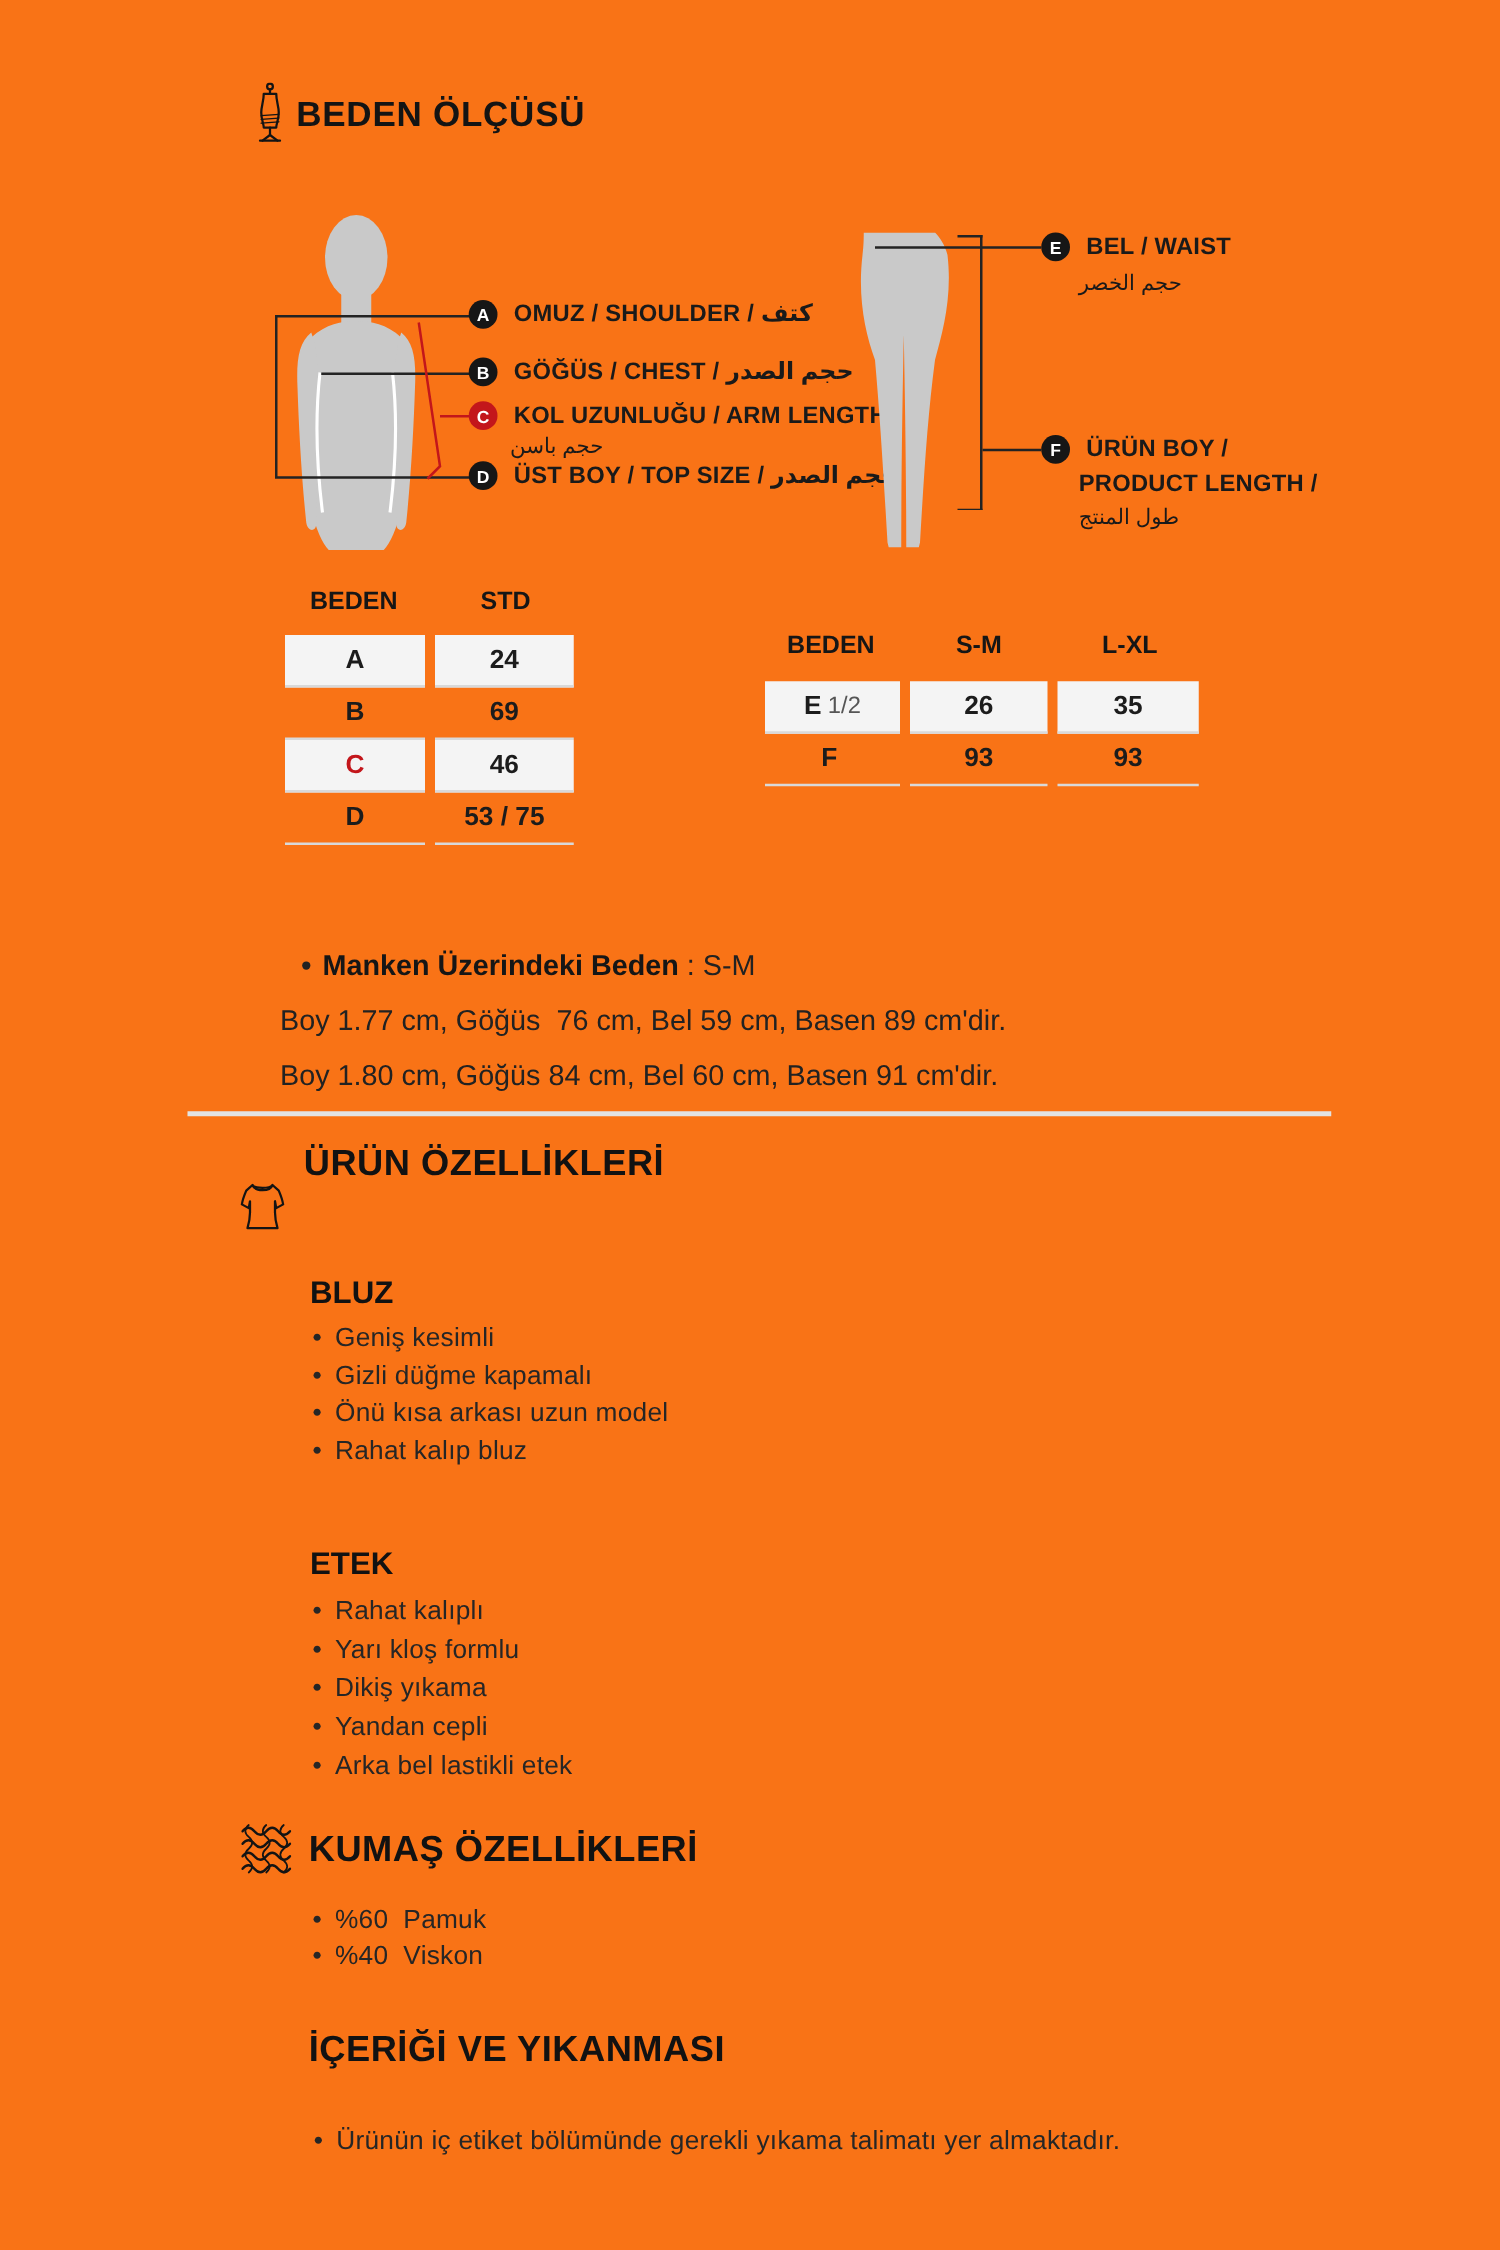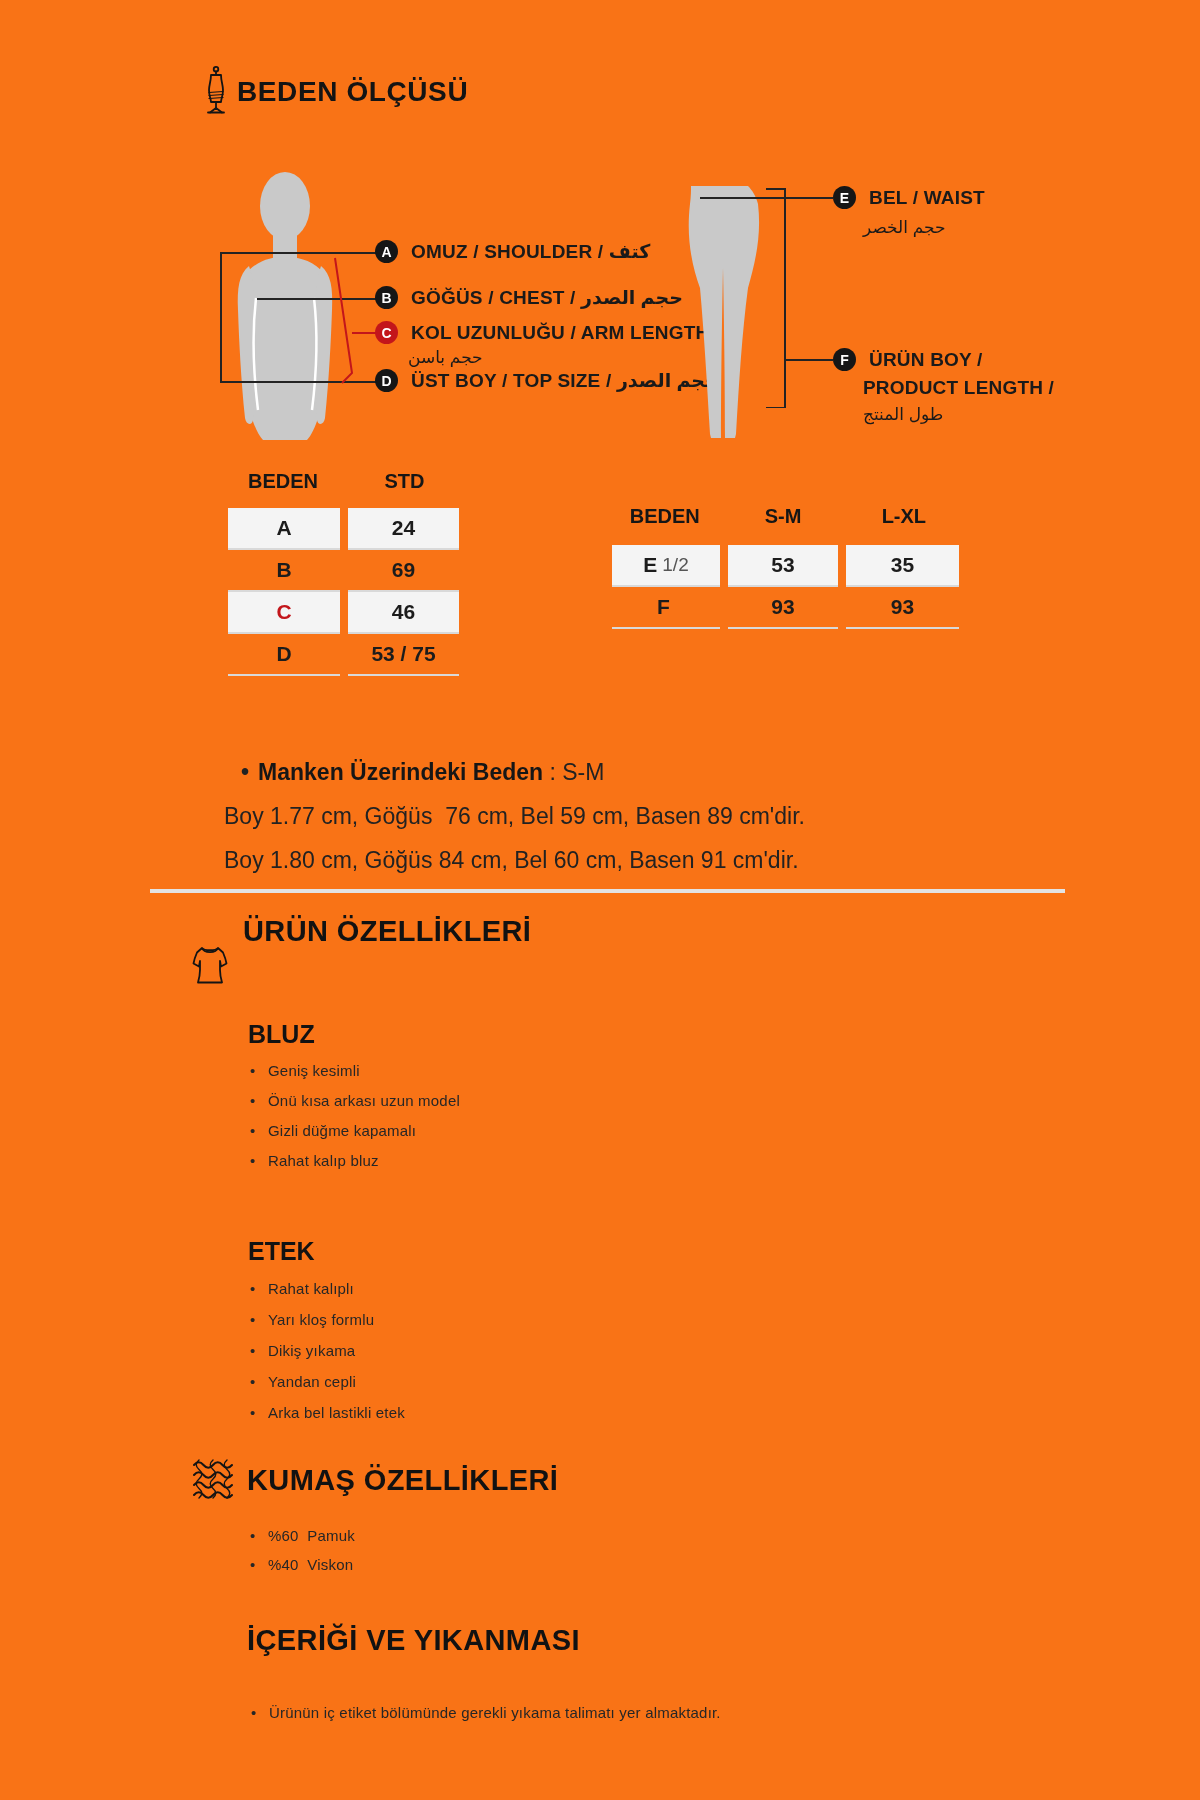--- a/index.html
+++ b/index.html
@@ -38,21 +38,21 @@
   .mq-line{position:absolute;font-size:23px;line-height:32px;color:#222;white-space:pre;}
   .mq-line .b{font-weight:bold;color:#161616;}
   .mq-bullet{font-weight:bold;margin-right:9px;}
 
   
   .divider{position:absolute;left:150px;top:889px;width:915px;height:4px;
            background:var(--divider,#e3e3e3);}
   .h1{position:absolute;font-size:29px;font-weight:bold;letter-spacing:.4px;color:#121212;
       line-height:30px;white-space:nowrap;}
   .h2{position:absolute;font-size:25px;font-weight:bold;color:#121212;line-height:27px;}
-  .blist{position:absolute;font-size:15px;color:#262626;letter-spacing:.2px;}
+  .blist{position:absolute;font-size:21px;color:#262626;letter-spacing:.2px;}
   .blist .li{position:relative;padding-left:18px;white-space:pre-wrap;}
   .blist .li::before{content:"\2022";position:absolute;left:0;}
   .lh30 .li{line-height:30px;}
   .lh31 .li{line-height:31px;}
   .lh29 .li{line-height:29px;}
   .care-list .li{line-height:45px;}
   .care-list{width:710px;}
   .care-list .li{white-space:normal;line-height:38px;padding-left:18px;}
 
   svg{display:block;}
@@ -181,21 +181,21 @@
       <div class="hc" style="width:108px;">BEDEN</div>
       <div class="hc" style="width:110px;">S-M</div>
       <div class="hc" style="width:113px;">L-XL</div>
     </div>
     <div class="tbody" style="margin-top:13px;">
       <div class="trow">
         <div class="tc alt" style="width:108px;">
           <span>E</span>
             <span class="frac">1/2</span>
         </div>
-        <div class="tc alt" style="width:110px;">53</div>
+        <div class="tc alt" style="width:110px;">26</div>
         <div class="tc alt" style="width:113px;">35</div>
       </div>
       <div class="trow">
         <div class="tc" style="width:108px;">
           <span>F</span>
             <span class="frac"></span>
         </div>
         <div class="tc" style="width:110px;">93</div>
         <div class="tc" style="width:113px;">93</div>
       </div>
@@ -214,22 +214,22 @@
                C28,29 29,33 30,36.5 L6,36.5 C7,33 8,29 8,24 L8,15 L7,20.5 L1.5,17.5
                C2,14 3.5,10 5,6.5 Z"></path>
       <path d="M10,2 C12,7.5 24,7.5 26,2"></path>
     </g>
   </svg>
   <div class="h1" style="left:243px;top:916px;">ÜRÜN ÖZELLİKLERİ</div>
 
   <div class="h2" style="left:248px;top:1021px;">BLUZ</div>
   <div class="blist lh30" style="left:250px;top:1056px;">
     <div class="li">Geniş kesimli</div>
+    <div class="li">Gizli düğme kapamalı</div>
     <div class="li">Önü kısa arkası uzun model</div>
-    <div class="li">Gizli düğme kapamalı</div>
     <div class="li">Rahat kalıp bluz</div>
   </div>
 
   <div class="h2" style="left:248px;top:1238px;">ETEK</div>
   <div class="blist lh31" style="left:250px;top:1273px;">
     <div class="li">Rahat kalıplı</div>
     <div class="li">Yarı kloş formlu</div>
     <div class="li">Dikiş yıkama</div>
     <div class="li">Yandan cepli</div>
     <div class="li">Arka bel lastikli etek</div>

